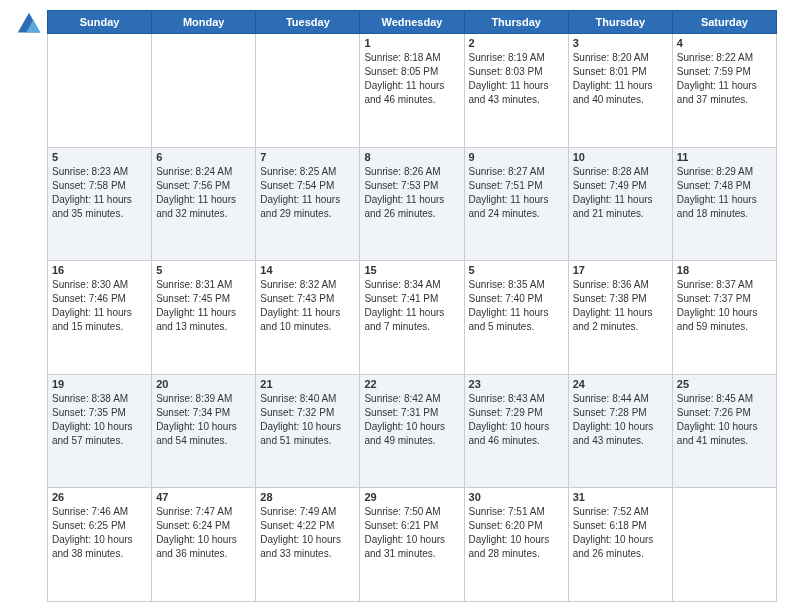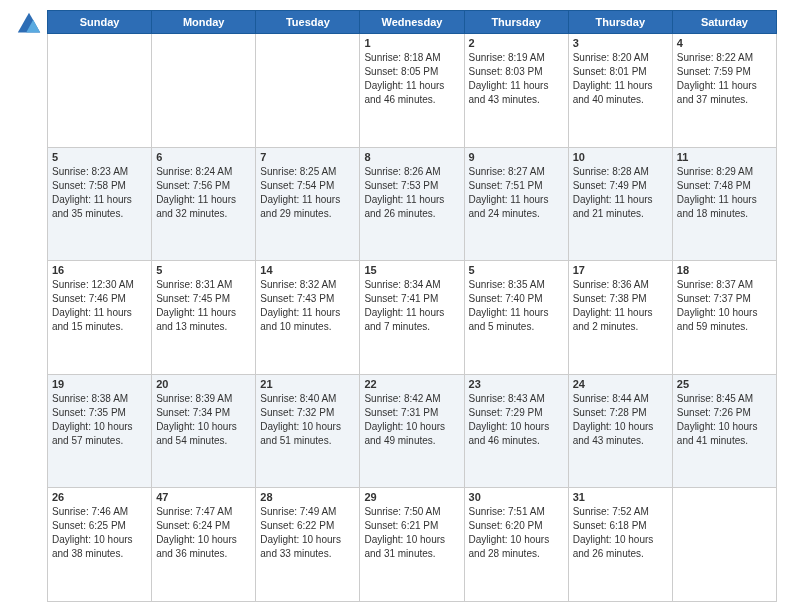--- a/index.html
+++ b/index.html
@@ -200,21 +200,21 @@
           <td class="row-alt">
             <span class="day-number">11</span>
             <div class="day-info">Sunrise: 8:29 AM
 Sunset: 7:48 PM
 Daylight: 11 hours and 18 minutes.</div>
           </td>
         </tr>
         <tr>
           <td class="row-white">
             <span class="day-number">16</span>
-            <div class="day-info">Sunrise: 12:30 AM
+            <div class="day-info">Sunrise: 8:30 AM
 Sunset: 7:46 PM
 Daylight: 11 hours and 15 minutes.</div>
           </td>
           <td class="row-white">
             <span class="day-number">5</span>
             <div class="day-info">Sunrise: 8:31 AM
 Sunset: 7:45 PM
 Daylight: 11 hours and 13 minutes.</div>
           </td>
           <td class="row-white">
@@ -301,21 +301,21 @@
           </td>
           <td class="row-white">
             <span class="day-number">47</span>
             <div class="day-info">Sunrise: 7:47 AM
 Sunset: 6:24 PM
 Daylight: 10 hours and 36 minutes.</div>
           </td>
           <td class="row-white">
             <span class="day-number">28</span>
             <div class="day-info">Sunrise: 7:49 AM
-Sunset: 6:22 PM
+Sunset: 4:22 PM
 Daylight: 10 hours and 33 minutes.</div>
           </td>
           <td class="row-white">
             <span class="day-number">29</span>
             <div class="day-info">Sunrise: 7:50 AM
 Sunset: 6:21 PM
 Daylight: 10 hours and 31 minutes.</div>
           </td>
           <td class="row-white">
             <span class="day-number">30</span>

